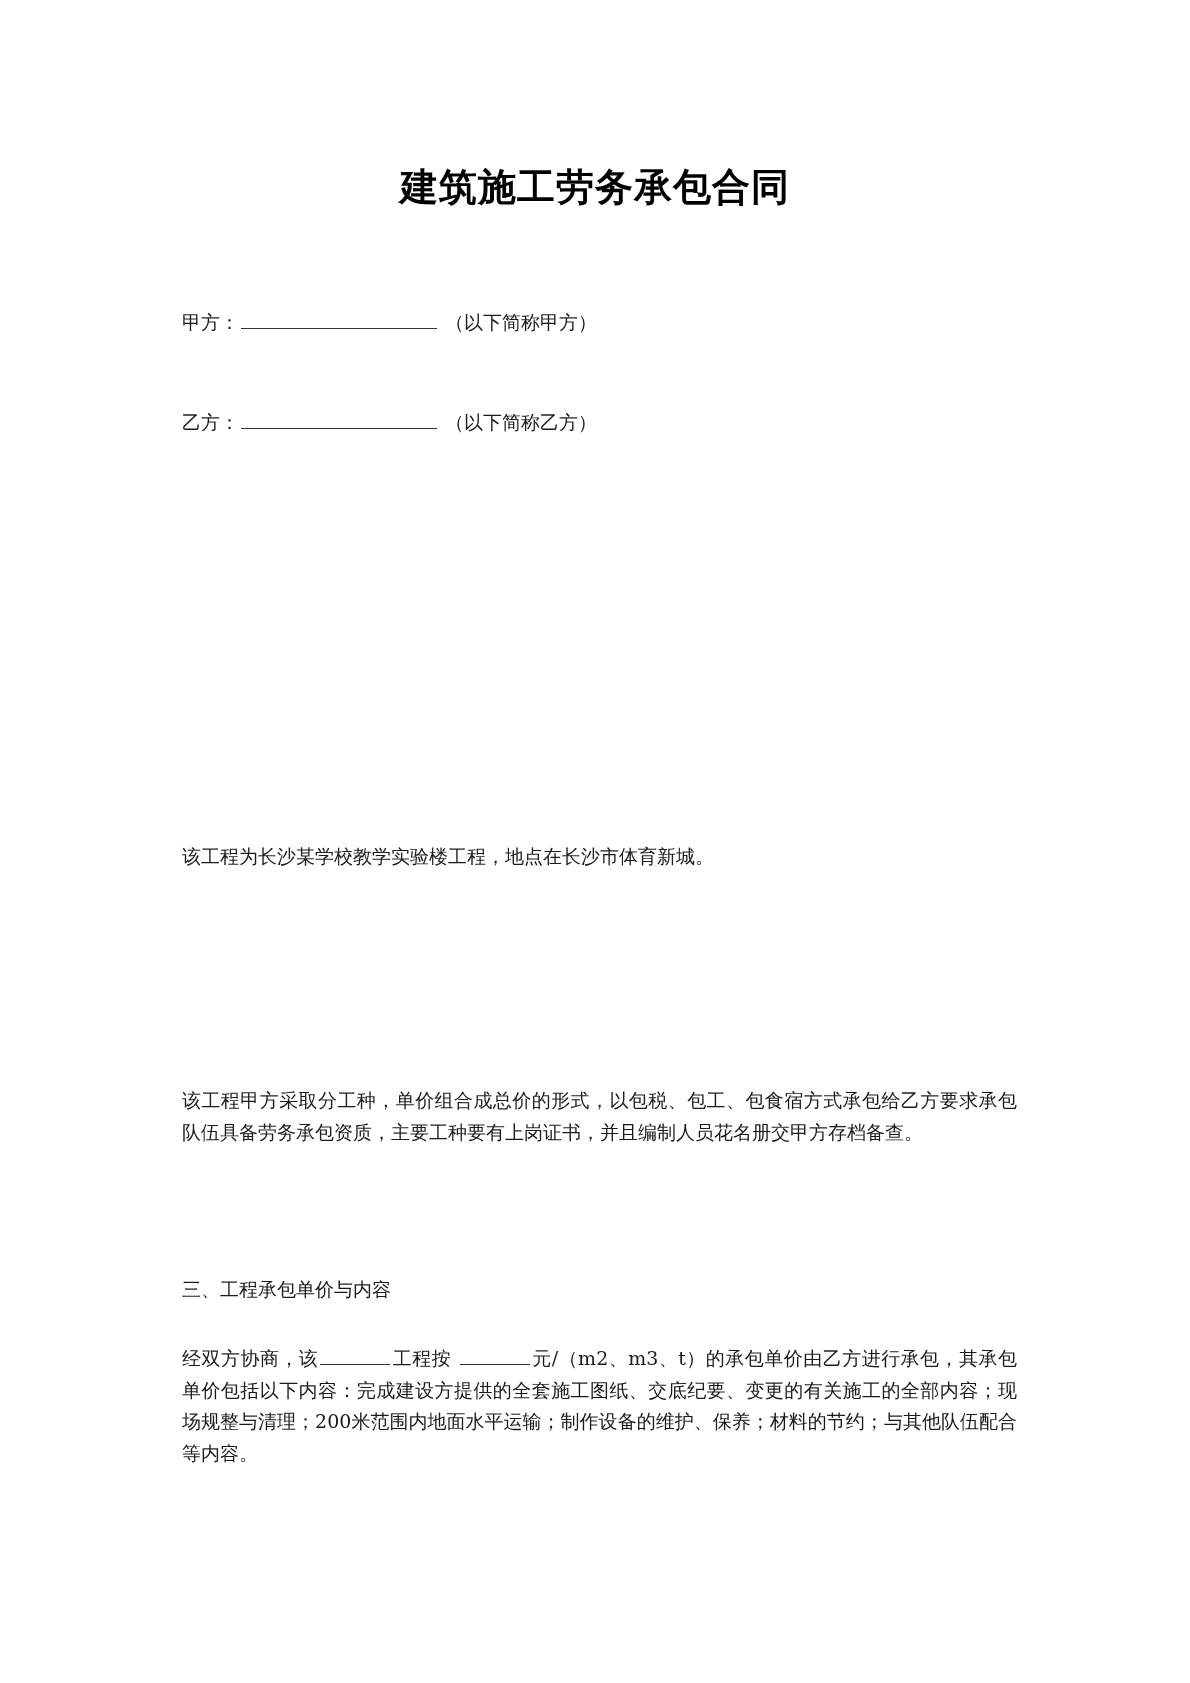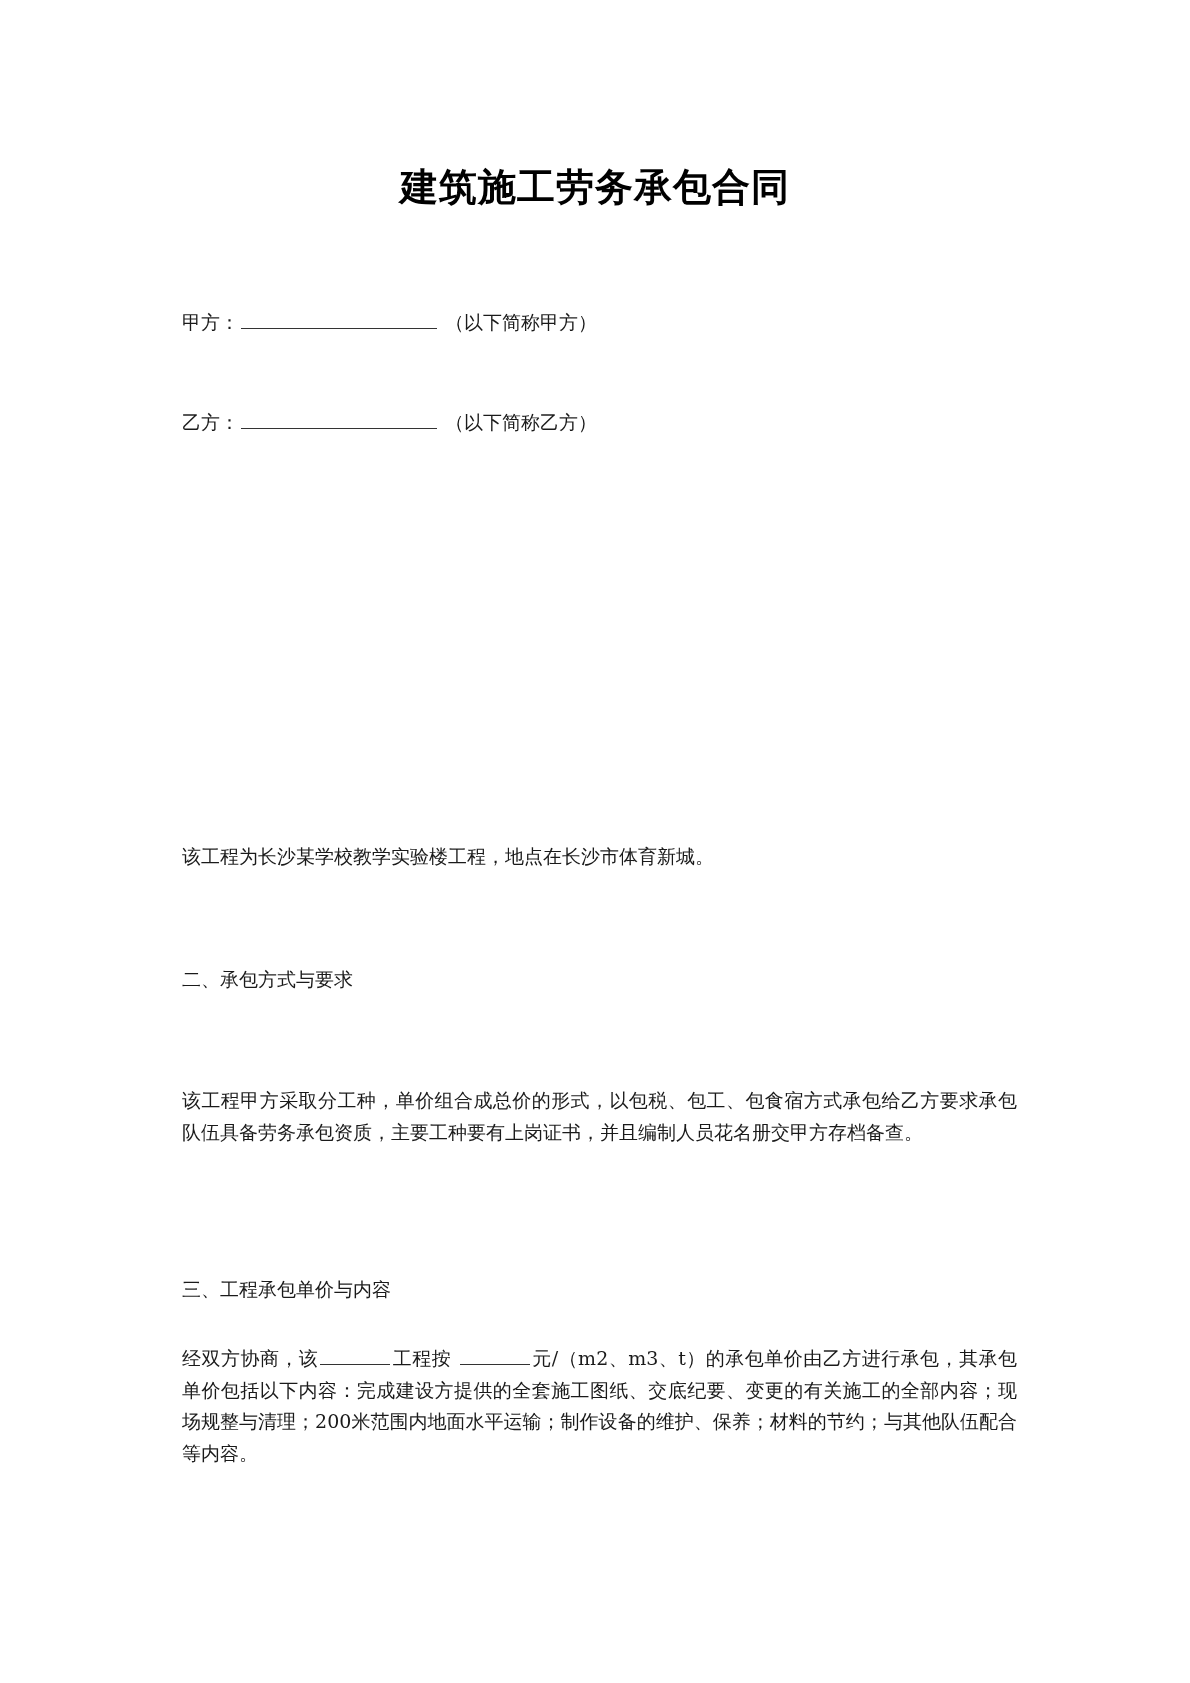--- a/index.html
+++ b/index.html
@@ -72,21 +72,20 @@
   </p>
 
   <p class="block party-line" style="top:407px;">
     <span>乙方：</span><span class="blank blank-party"></span><span>（以下简称乙方）</span>
   </p>
 
 
 
   <p class="block" style="top:821px;margin-top:20px;">该工程为长沙某学校教学实验楼工程，地点在长沙市体育新城。</p>
 
-  <h2 class="block" style="top:964px; font-weight:normal;">二、承包方式与要求</h2>
 
   <p class="block" style="top:1085px;">该工程甲方采取分工种，单价组合成总价的形式，以包税、包工、包食宿方式承包给乙方要求承包队伍具备劳务承包资质，主要工种要有上岗证书，并且编制人员花名册交甲方存档备查。</p>
 
   <h2 class="block" style="top:1274px; font-weight:normal;">三、工程承包单价与内容</h2>
 
   <p class="block" style="top:1343px;">
     <span>经双方协商，该</span><span class="blank blank-mid"></span><span>工程按 </span><span class="blank blank-mid"></span><span>元/（m2、m3、t）的承包单价由乙方进行承包，其承包单价包括以下内容：完成建设方提供的全套施工图纸、交底纪要、变更的有关施工的全部内容；现场规整与清理；200米范围内地面水平运输；制作设备的维护、保养；材料的节约；与其他队伍配合等内容。</span>
   </p>
 
 </div>

